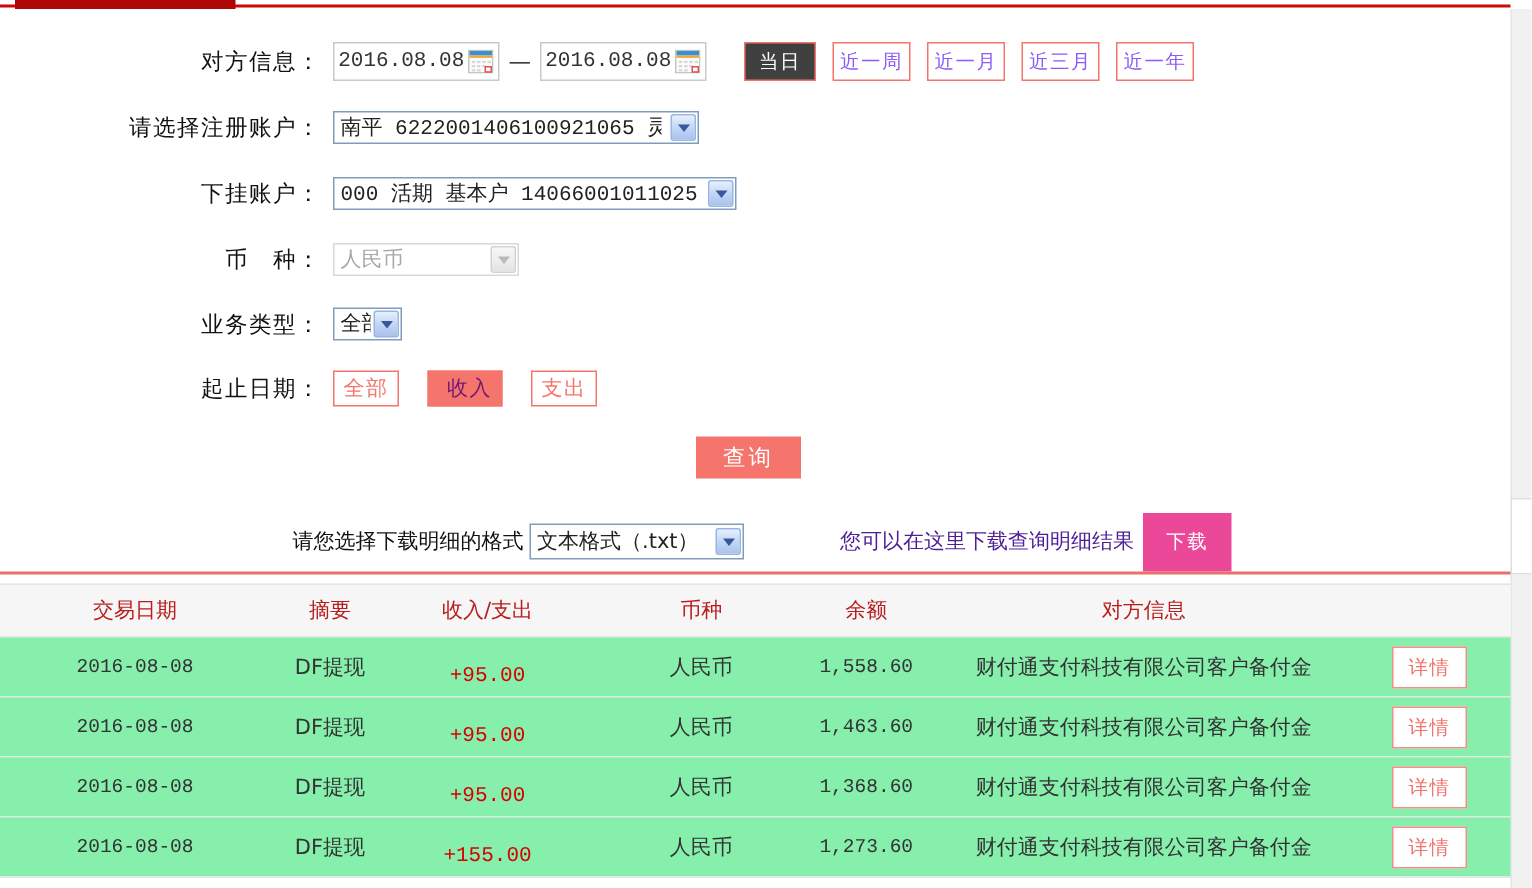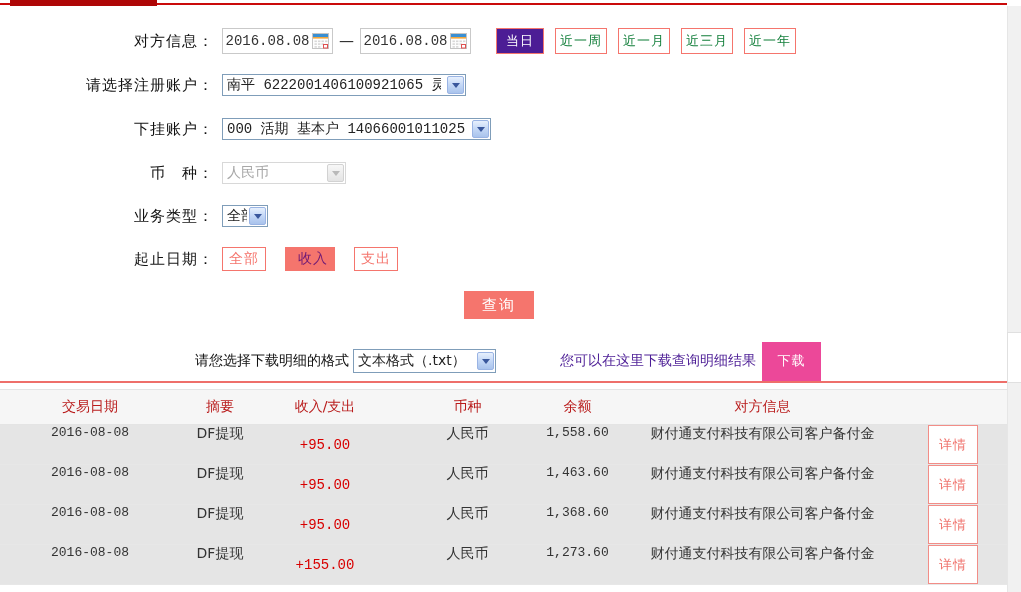--- a/index.html
+++ b/index.html
@@ -18,25 +18,25 @@
   
   .frow { position:absolute; left:0; display:flex; align-items:center; }
   .flabel { width:218px; text-align:right; padding-right:4px; font-size:15px; color:#111; letter-spacing:1px; white-space:pre; }
   .gap4 { margin-left:4px; }
 
   .datebox { width:111px; height:26px; border:1px solid #c9c9c9; background:#fff; display:flex; align-items:center; }
   .datebox .dval { flex:1; text-align:center; font-family:"Liberation Mono","DejaVu Sans Mono",monospace; font-size:14px; color:#333; }
   .calicon { width:17px; height:16px; margin-right:3px; flex:0 0 auto; cursor:pointer; }
   .dash { margin:0 6px; font-size:15px; color:#333; }
 
-  .qr { height:26px; padding:0 4px; margin-left:11px; border:1px solid #f5756d; background:#fff; color:#15803d;
+  .qr { height:26px; padding:0 4px; margin-left:11px; border:1px solid #f5756d; background:#fff; color:#8b5cf6;
         font-size:13px; display:inline-flex; align-items:center; justify-content:center; cursor:pointer;
         font-family:"DejaVu Sans",sans-serif; letter-spacing:1px; }
   .qr.first { margin-left:25px; padding:0 9px; }
-  .qr.active { background:#4c1d95; color:#fff; }
+  .qr.active { background:#404040; color:#fff; }
 
   
   .xpsel { height:22px; border:1px solid #7f9db9; background:#fff; display:flex; align-items:center;
            padding-left:4px; font-size:14px; color:#222; cursor:pointer; }
   .xpsel .val { flex:1; white-space:nowrap; overflow:hidden; font-family:"Liberation Mono","DejaVu Sans Mono",monospace; }
   .xpsel .arrowbtn { width:17px; height:18px; margin-left:6px; margin-right:1px; flex:0 0 auto; border:1px solid #9ab4e4;
            border-radius:2px; background:linear-gradient(180deg,#e7f0fd 0%,#c3d7f6 50%,#a9c3ec 100%);
            display:flex; align-items:center; justify-content:center; }
   .xpsel .chev { width:0; height:0; border-left:4px solid transparent; border-right:4px solid transparent; border-top:5px solid #39579c; }
   .xpsel.disabled { border-color:#d8d8d8; color:#a8a8a8; cursor:default; }
@@ -59,21 +59,21 @@
   .dl-hint { margin-left:64px; font-size:14px; color:#4c1d95; }
   .dlbtn { width:59px; height:39px; margin-left:6px; background:#ec4899; color:#fff; border:none; font-size:13px;
            display:flex; align-items:center; justify-content:center; cursor:pointer; letter-spacing:1px; font-family:inherit; }
 
   .divider { position:absolute; top:381px; left:0; width:1007px; height:2px; background:#ee6f6a; }
 
   
   .tbl { position:absolute; top:389px; left:0; width:1007px; }
   .thead { display:flex; align-items:center; height:36px; background:#f6f6f6; border-top:1px solid #e4e4e4;
            border-bottom:1px solid #e4e4e4; color:#b91c1c; font-size:14px; }
-  .trow { display:flex; height:40px; border-bottom:1px solid #e7e7e7; font-size:14px; color:#333; background:#e5e5e5; }
+  .trow { display:flex; align-items:center; height:40px; border-bottom:1px solid #e7e7e7; font-size:14px; color:#333; background:#86efac; }
   .cell { text-align:center; }
   .c1{width:180px} .c2{width:80px} .c3{width:130px} .c4{width:155px} .c5{width:65px} .c6{width:305px}
   .c7{width:92px; display:flex; justify-content:center; padding-right:16px;}
   .mono { font-family:"Liberation Mono","DejaVu Sans Mono",monospace; font-size:13px; }
   .amount { color:#d80000; font-family:"Liberation Mono","DejaVu Sans Mono",monospace; font-size:14px;margin-top:12px; }
   .detailbtn { border:1px solid #f28d87; background:#fff; color:#f0736d; font-size:13px; padding:4px 10px;
                cursor:pointer; font-family:Liberation Sans, sans-serif; letter-spacing:1px; }
 </style>
 </head>
 <body>

